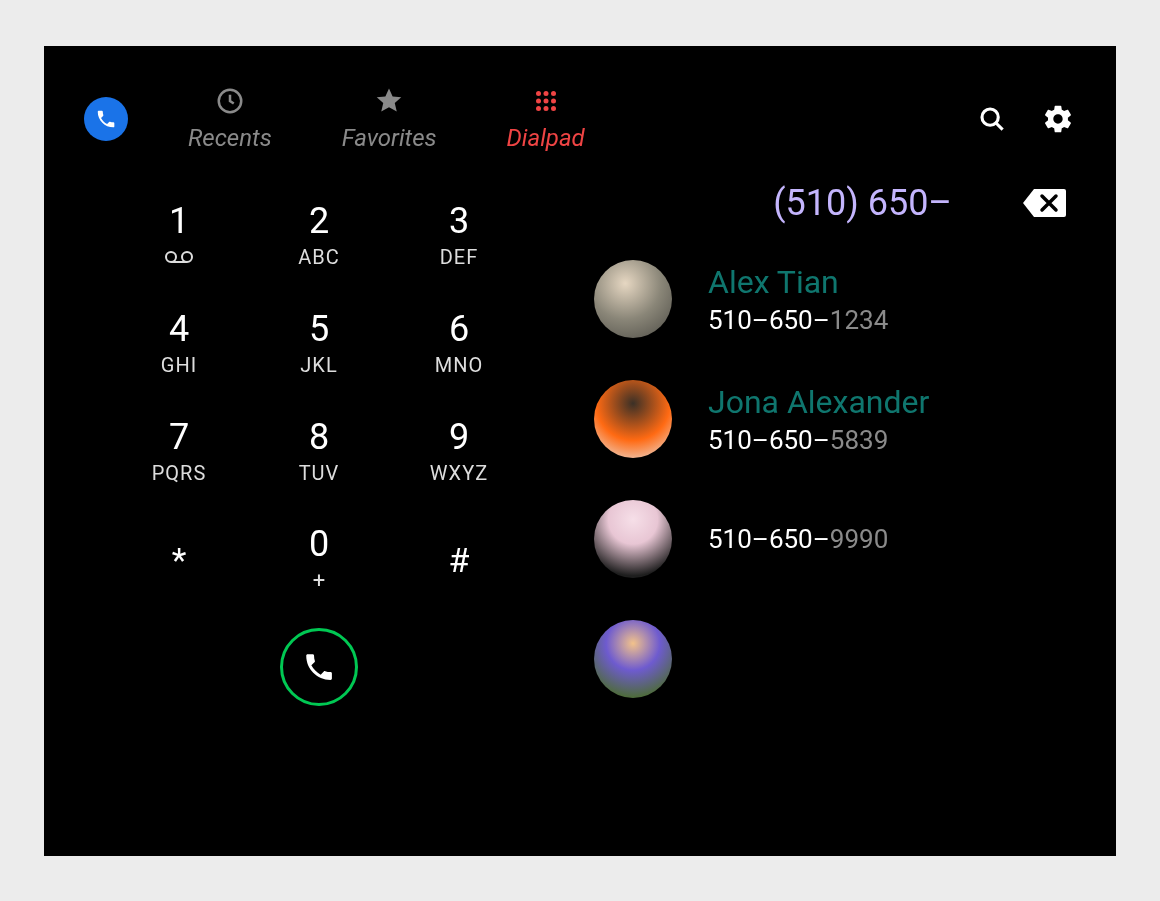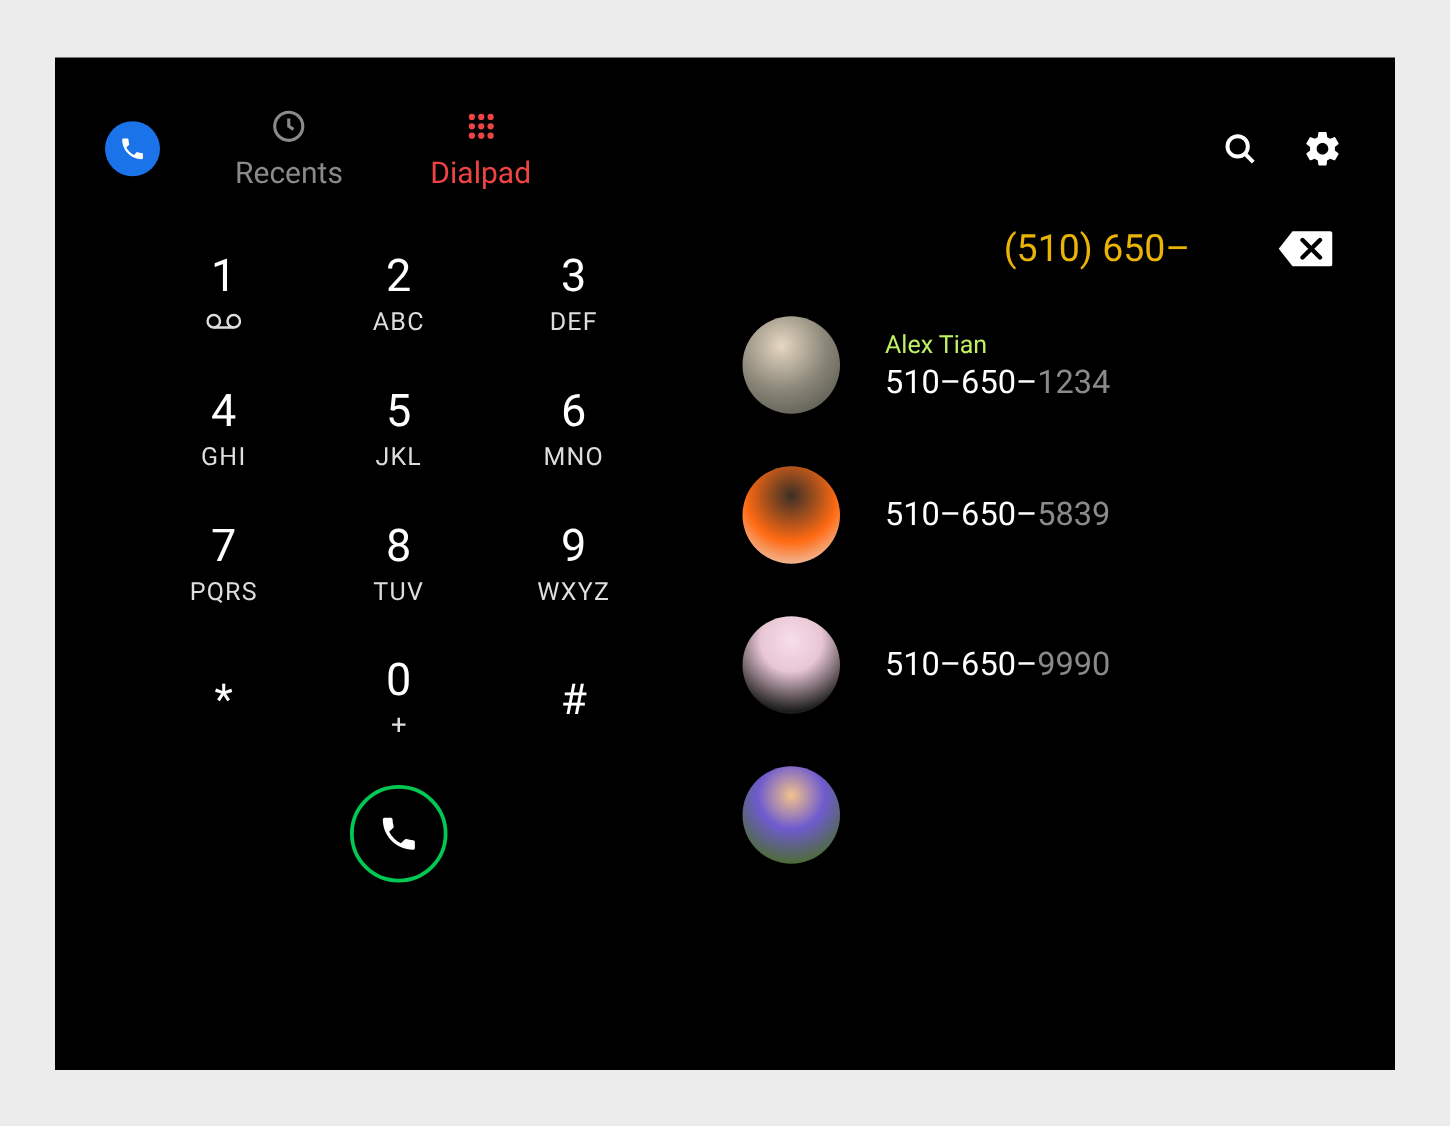--- a/index.html
+++ b/index.html
@@ -19,20 +19,21 @@
     color: #fff;
     position: relative;
     overflow: hidden;
   }
   
   .tabbar {
     display: flex;
     align-items: center;
     padding: 40px 40px 0 40px;
     gap: 30px;
+    font-style: italic;
   }
   .app-badge {
     width: 44px;
     height: 44px;
     border-radius: 50%;
     background: #1a73e8;
     display: flex;
     align-items: center;
     justify-content: center;
     flex-shrink: 0;
@@ -113,22 +114,22 @@
   }
   .number-row {
     display: flex;
     align-items: center;
     justify-content: flex-end;
     gap: 70px;
     padding-right: 10px;
     padding-bottom: 36px;
   }
   .dialed-number {
-    font-size: 30px;
-    color: #eab308;
+    font-size: 36px;
+    color: #c4b5fd;
   }
   .backspace {
     cursor: pointer;
     display: flex;
   }
   .suggestions {
     display: flex;
     flex-direction: column;
     gap: 42px;
   }
@@ -140,21 +141,21 @@
   }
   .avatar {
     width: 78px;
     height: 78px;
     border-radius: 50%;
     flex-shrink: 0;
     background-size: cover;
     background-position: center;
   }
   .contact-text { display: flex; flex-direction: column; gap: 4px; }
-  .contact-name { font-size: 20px; color: #bef264; }
+  .contact-name { font-size: 32px; color: #0f766e; }
   .contact-phone { font-size: 26px; color: #fff; }
   .contact-phone .dim { color: #8a8a8a; }
   
   .av0 { background: radial-gradient(circle at 40% 30%, #e6d7c2 0%, #8a8678 50%, #4b4a44 100%); }
   .av1 { background: radial-gradient(circle at 50% 30%, #3b3026 0%, #ff6a13 55%, #e8e8e8 100%); }
   .av2 { background: radial-gradient(circle at 50% 25%, #f6dfe8 0%, #e8c6d4 35%, #1e1e1e 80%); }
   .av3 { background: radial-gradient(circle at 50% 30%, #f2c28b 0%, #6e5bcf 40%, #4e6b3c 80%); }
 </style>
 </head>
 <body>
@@ -172,20 +173,26 @@
 
       <div class="tab">
         <svg viewBox="0 0 24 24" fill="none" stroke="currentColor" stroke-width="2">
             <circle cx="12" cy="12" r="9"></circle>
             <path d="M12 7v5l3 2"></path>
           </svg>
         <span class="tab-label">Recents</span>
       </div>
 
 
+      <div class="tab">
+        <svg viewBox="0 0 24 24" fill="currentColor">
+            <path d="M12 2l2.9 6.3 6.9.6-5.2 4.6 1.6 6.8L12 16.9 5.8 20.3l1.6-6.8L2.2 8.9l6.9-.6L12 2z"></path>
+          </svg>
+        <span class="tab-label">Favorites</span>
+      </div>
 
       <div class="tab active">
         <svg viewBox="0 0 24 24" fill="currentColor">
             <circle cx="6" cy="6" r="2"></circle>
             <circle cx="12" cy="6" r="2"></circle>
             <circle cx="18" cy="6" r="2"></circle>
             <circle cx="6" cy="12" r="2"></circle>
             <circle cx="12" cy="12" r="2"></circle>
             <circle cx="18" cy="12" r="2"></circle>
             <circle cx="6" cy="18" r="2"></circle>
@@ -295,20 +302,21 @@
           <div class="avatar av0"></div>
           <div class="contact-text">
             <span class="contact-name">Alex Tian</span>
             <span class="contact-phone"><span>510–650–</span><span class="dim">1234</span></span>
           </div>
         </div>
 
         <div class="contact">
           <div class="avatar av1"></div>
           <div class="contact-text">
+            <span class="contact-name">Jona Alexander</span>
             <span class="contact-phone"><span>510–650–</span><span class="dim">5839</span></span>
           </div>
         </div>
 
         <div class="contact">
           <div class="avatar av2"></div>
           <div class="contact-text">
             <span class="contact-phone"><span>510–650–</span><span class="dim">9990</span></span>
           </div>
         </div>

